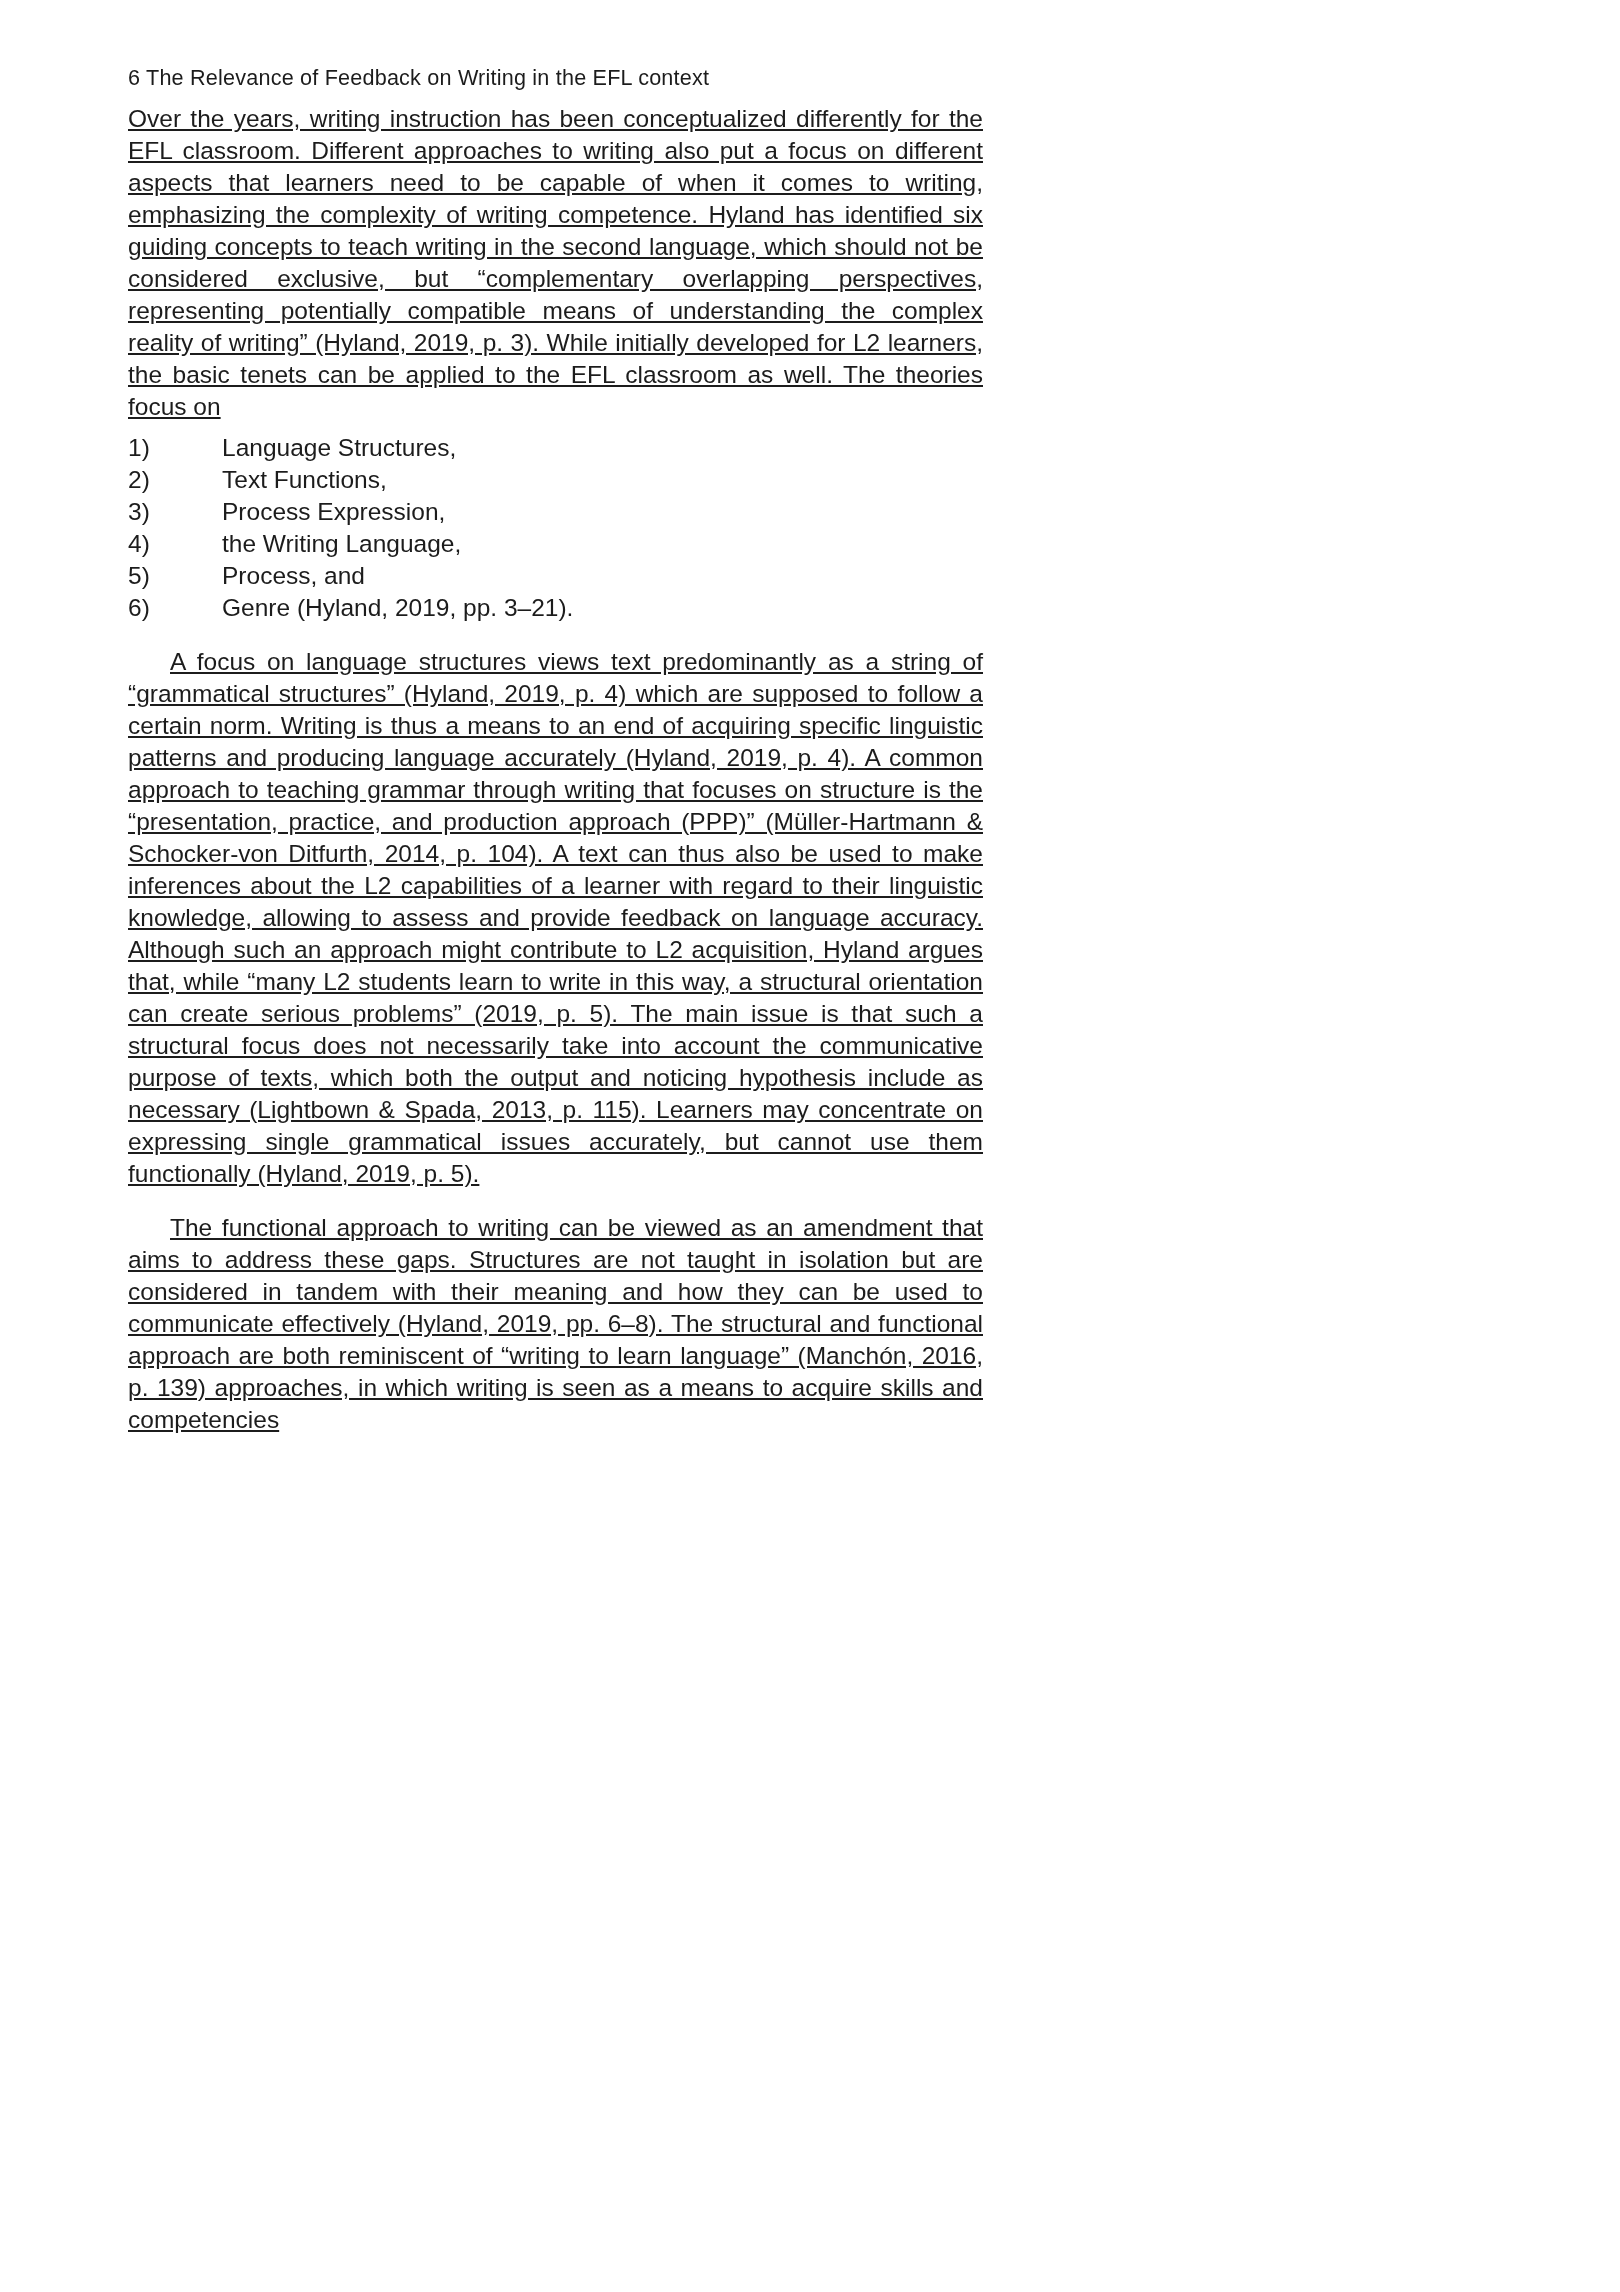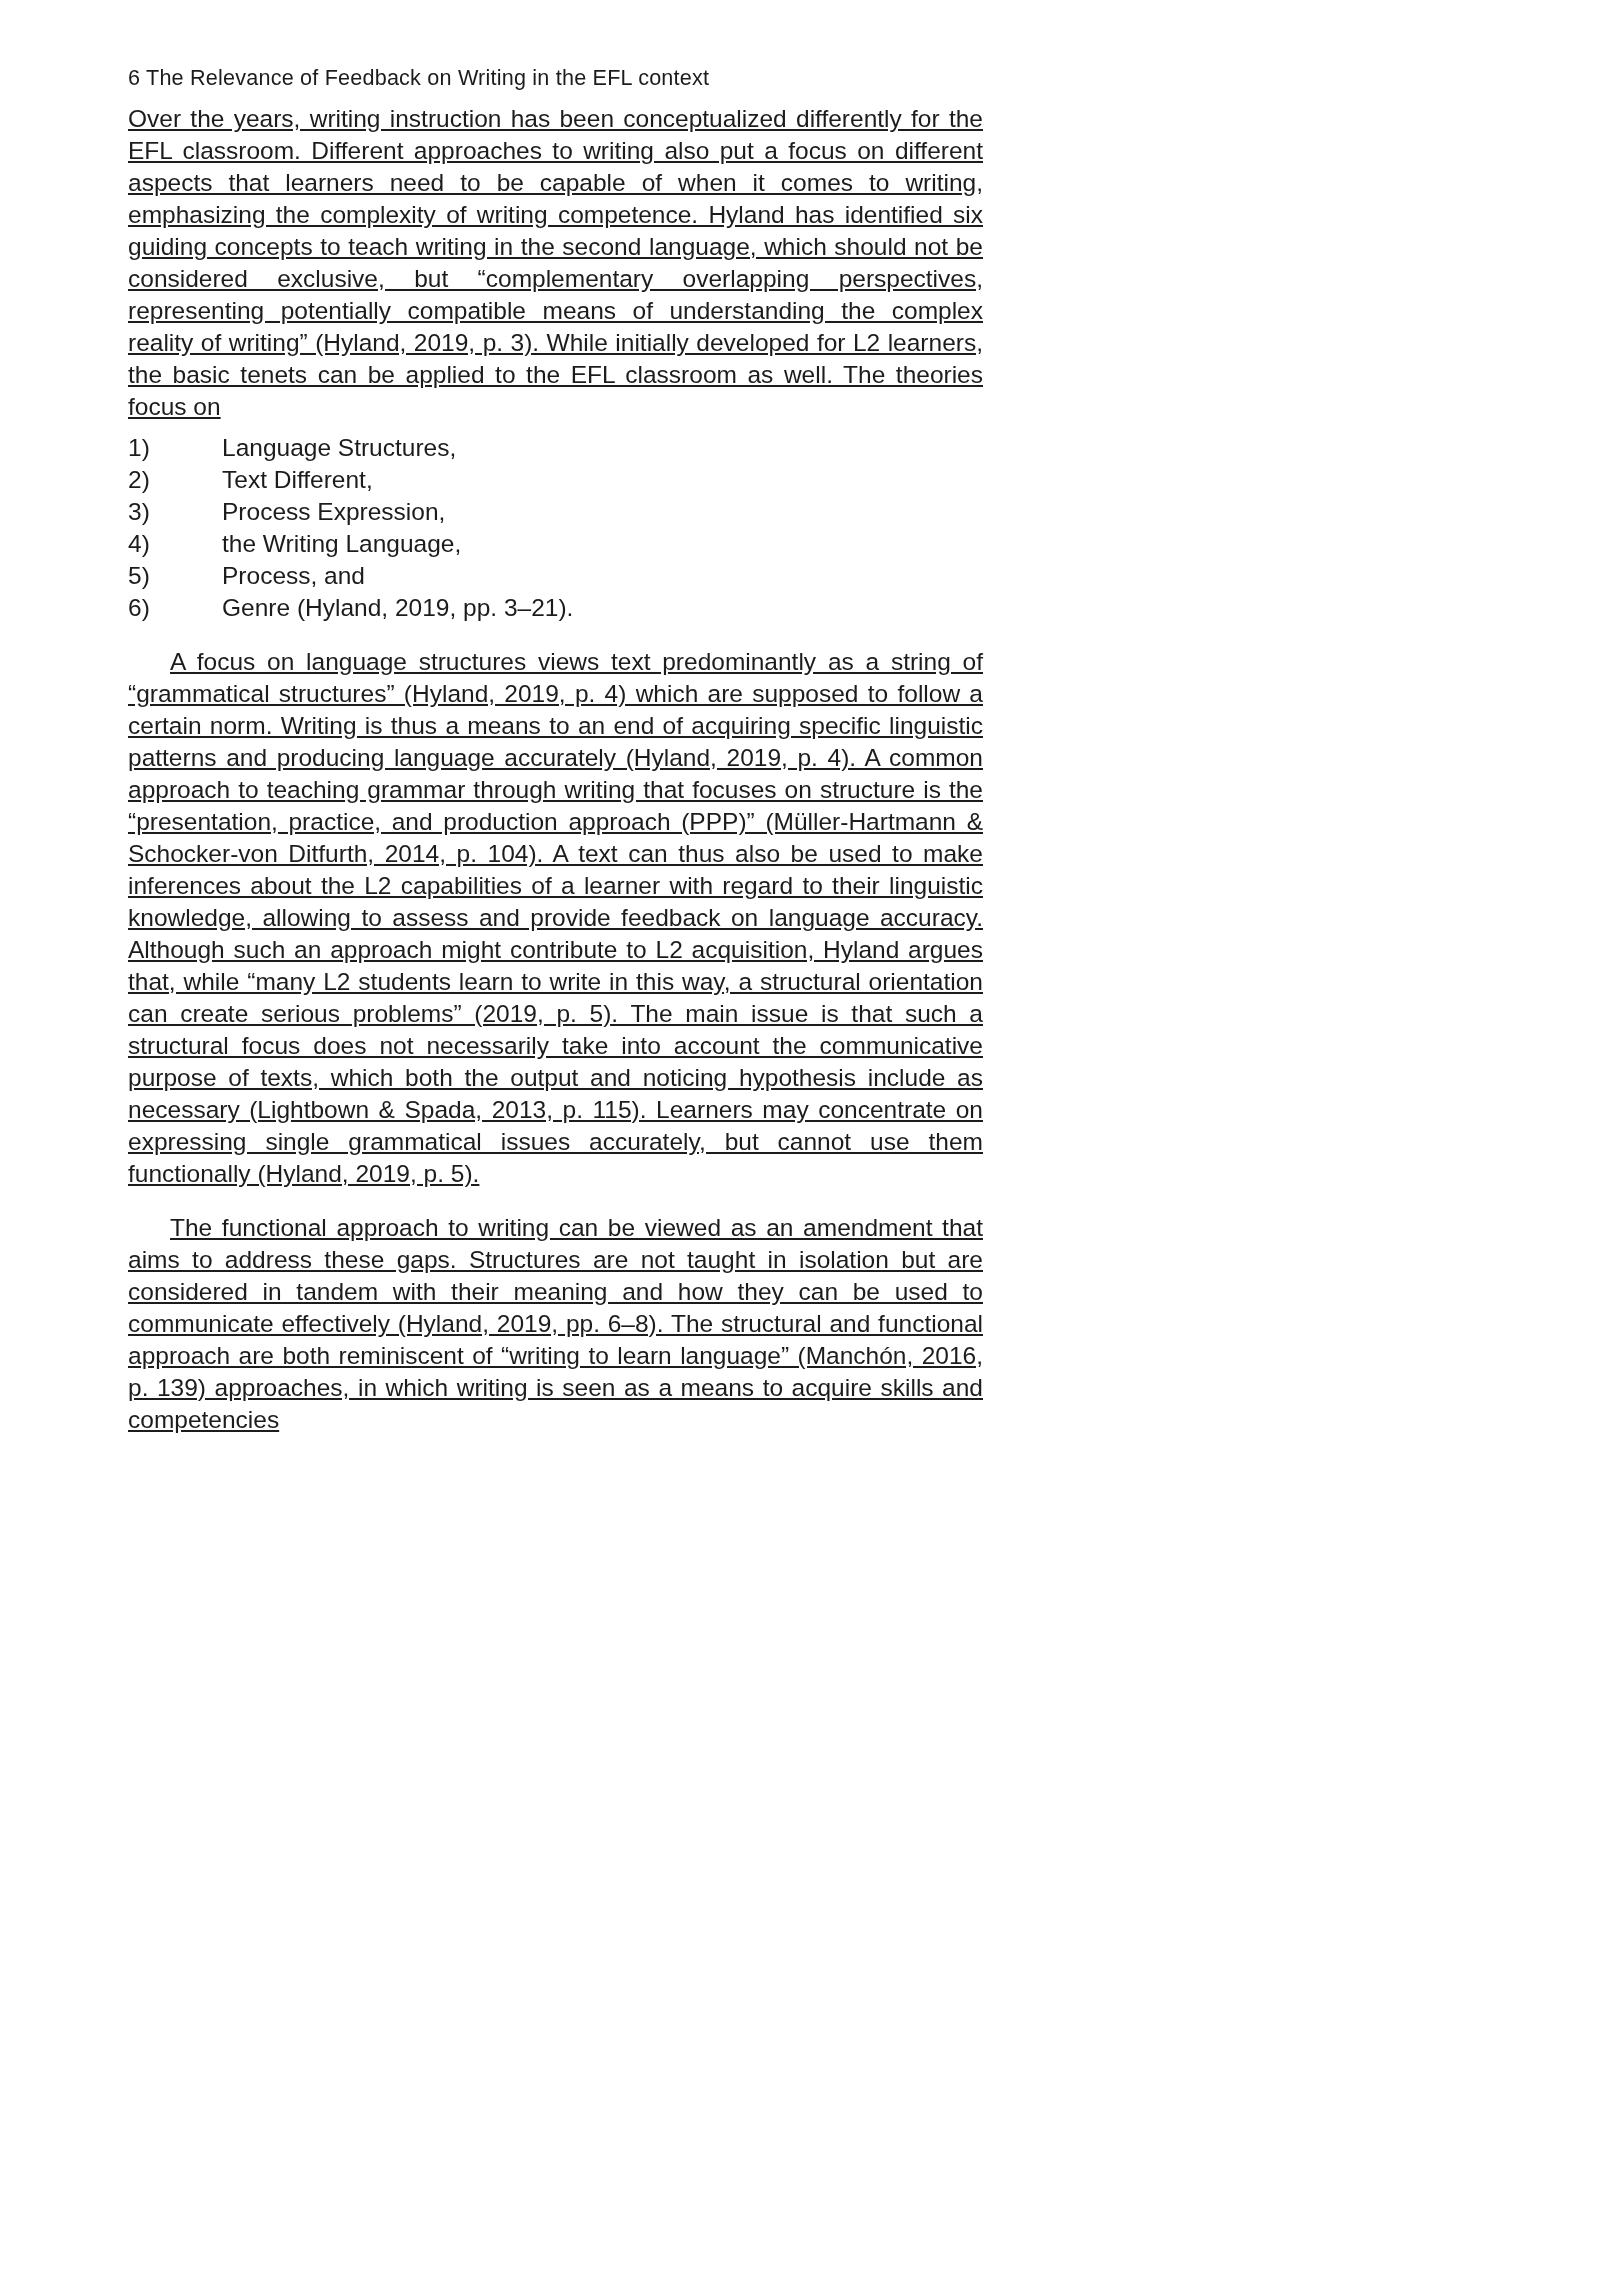--- a/index.html
+++ b/index.html
@@ -84,21 +84,21 @@
 
     <p class="para">Over the years, writing instruction has been conceptualized differently for the EFL classroom. Different approaches to writing also put a focus on different aspects that learners need to be capable of when it comes to writing, emphasizing the complexity of writing competence. Hyland has identified six guiding concepts to teach writing in the second language, which should not be considered exclusive, but “complementary overlapping perspectives, representing potentially compatible means of understanding the complex reality of writing” (Hyland, 2019, p. 3). While initially developed for L2 learners, the basic tenets can be applied to the EFL classroom as well. The theories focus on</p>
 
     <div class="num-list">
       <div class="list-row">
         <span class="list-marker">1)</span>
         <span class="list-text">Language Structures,</span>
       </div>
       <div class="list-row">
         <span class="list-marker">2)</span>
-        <span class="list-text">Text Different,</span>
+        <span class="list-text">Text Functions,</span>
       </div>
       <div class="list-row">
         <span class="list-marker">3)</span>
         <span class="list-text">Process Expression,</span>
       </div>
       <div class="list-row">
         <span class="list-marker">4)</span>
         <span class="list-text">the Writing Language,</span>
       </div>
       <div class="list-row">

